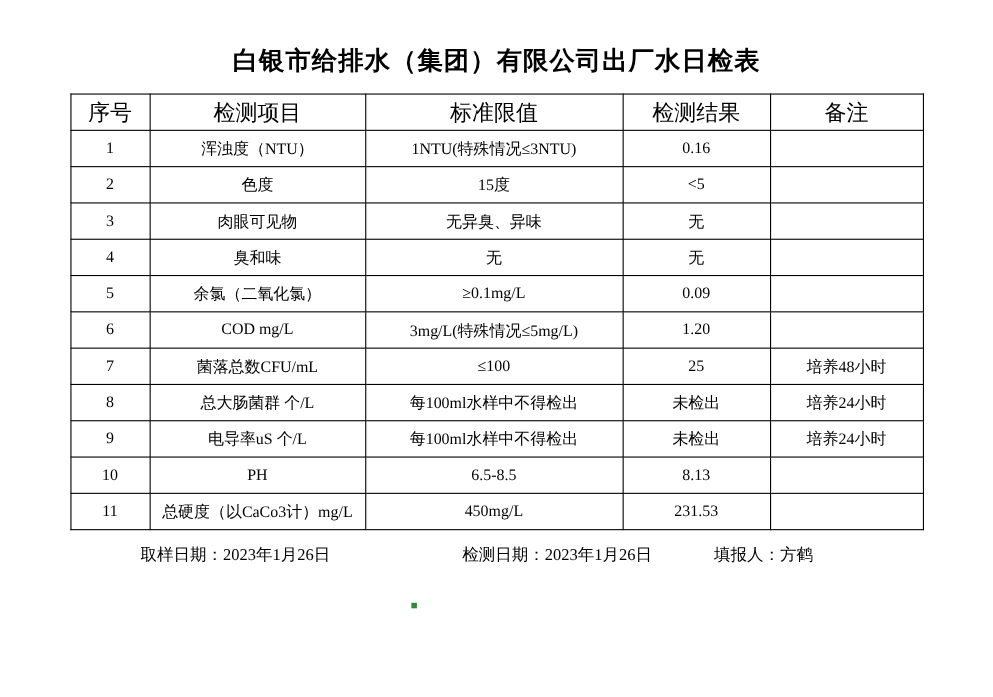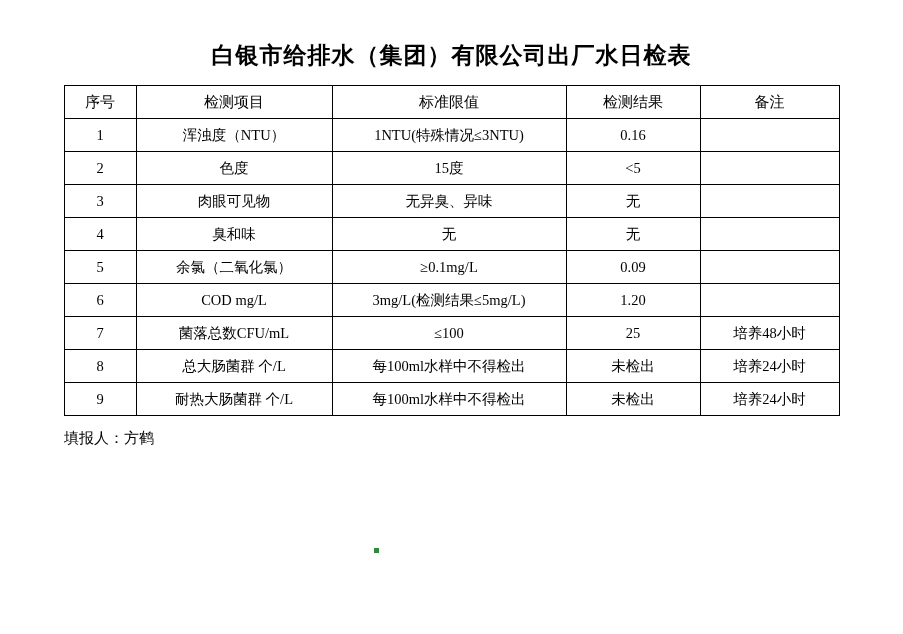--- a/index.html
+++ b/index.html
@@ -41,21 +41,21 @@
     height: 33px;
     text-align: center;
     vertical-align: middle;
     font-size: 14.5px;
     font-weight: normal;
     padding: 0 4px;
     box-sizing: border-box;
     font-family: "Liberation Serif", "DejaVu Serif", serif;
   }
   table.report thead td {
-    font-size: 15px;
+    font-size: 20px;
   }
   col.c0 { width: 72px; }
   col.c1 { width: 196px; }
   col.c2 { width: 234px; }
   col.c3 { width: 134px; }
   col.c4 { width: 139px; }
 
   .cell-item {
     letter-spacing: 0px;
   }
@@ -138,47 +138,63 @@
       <tr>
         <td class="num-cell">5</td>
         <td class="cell-item">余氯（二氧化氯）</td>
         <td>≥0.1mg/L</td>
         <td>0.09</td>
         <td></td>
       </tr>
       <tr>
         <td class="num-cell">6</td>
         <td class="cell-item">COD           mg/L</td>
-        <td>3mg/L(检测结果≤5mg/L)</td>
+        <td>3mg/L(特殊情况≤5mg/L)</td>
         <td>1.20</td>
         <td></td>
       </tr>
       <tr>
         <td class="num-cell">7</td>
         <td class="cell-item">菌落总数CFU/mL</td>
         <td>≤100</td>
         <td>25</td>
         <td>培养48小时</td>
       </tr>
       <tr>
         <td class="num-cell">8</td>
         <td class="cell-item">总大肠菌群 个/L</td>
         <td>每100ml水样中不得检出</td>
         <td>未检出</td>
         <td>培养24小时</td>
       </tr>
       <tr>
         <td class="num-cell">9</td>
-        <td class="cell-item">耐热大肠菌群 个/L</td>
+        <td class="cell-item">电导率uS 个/L</td>
         <td>每100ml水样中不得检出</td>
         <td>未检出</td>
         <td>培养24小时</td>
       </tr>
+      <tr>
+        <td class="num-cell">10</td>
+        <td class="cell-item">PH</td>
+        <td>6.5-8.5</td>
+        <td>8.13</td>
+        <td></td>
+      </tr>
+      <tr>
+        <td class="num-cell">11</td>
+        <td class="cell-item">总硬度（以CaCo3计）mg/L</td>
+        <td>450mg/L</td>
+        <td>231.53</td>
+        <td></td>
+      </tr>
     </tbody>
   </table>
 
   <div class="footer">
+    <div class="f-sample">取样日期：2023年1月26日</div>
+    <div class="f-test">检测日期：2023年1月26日</div>
     <div class="f-reporter">填报人：方鹤</div>
   </div>
 
   <div class="mark-dot"></div>
 
 </div>
 
 </body></html>

